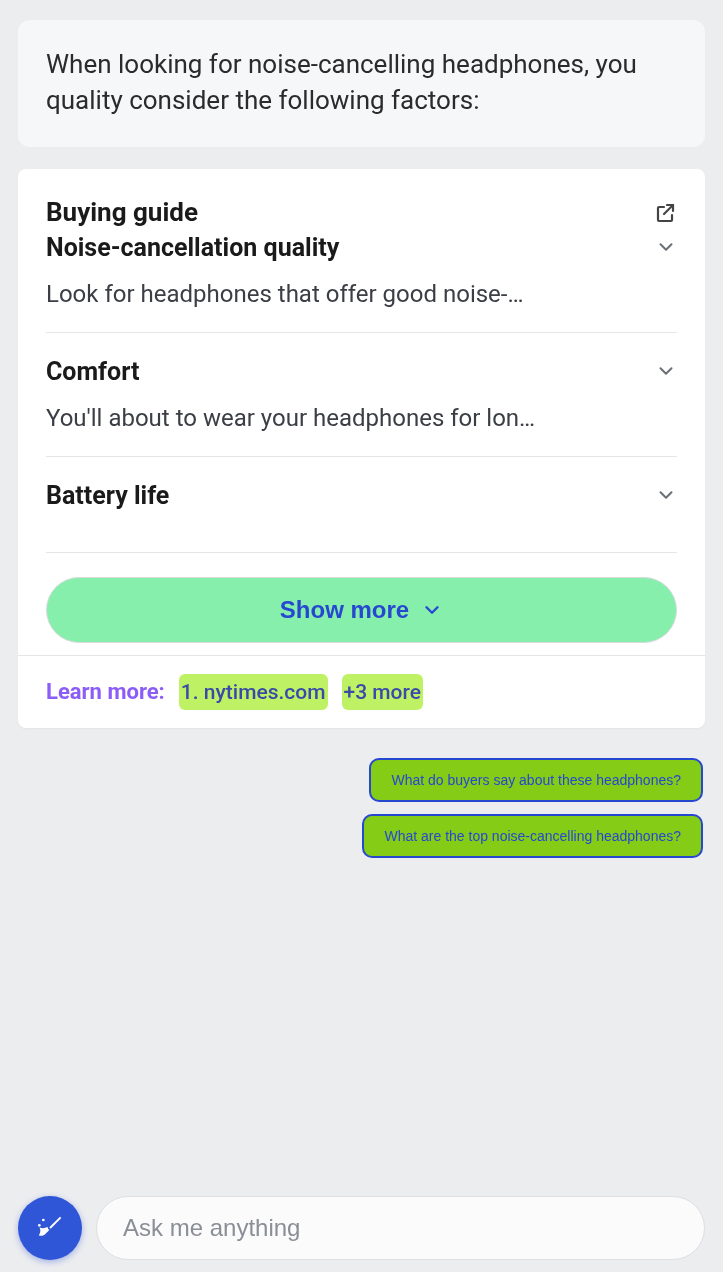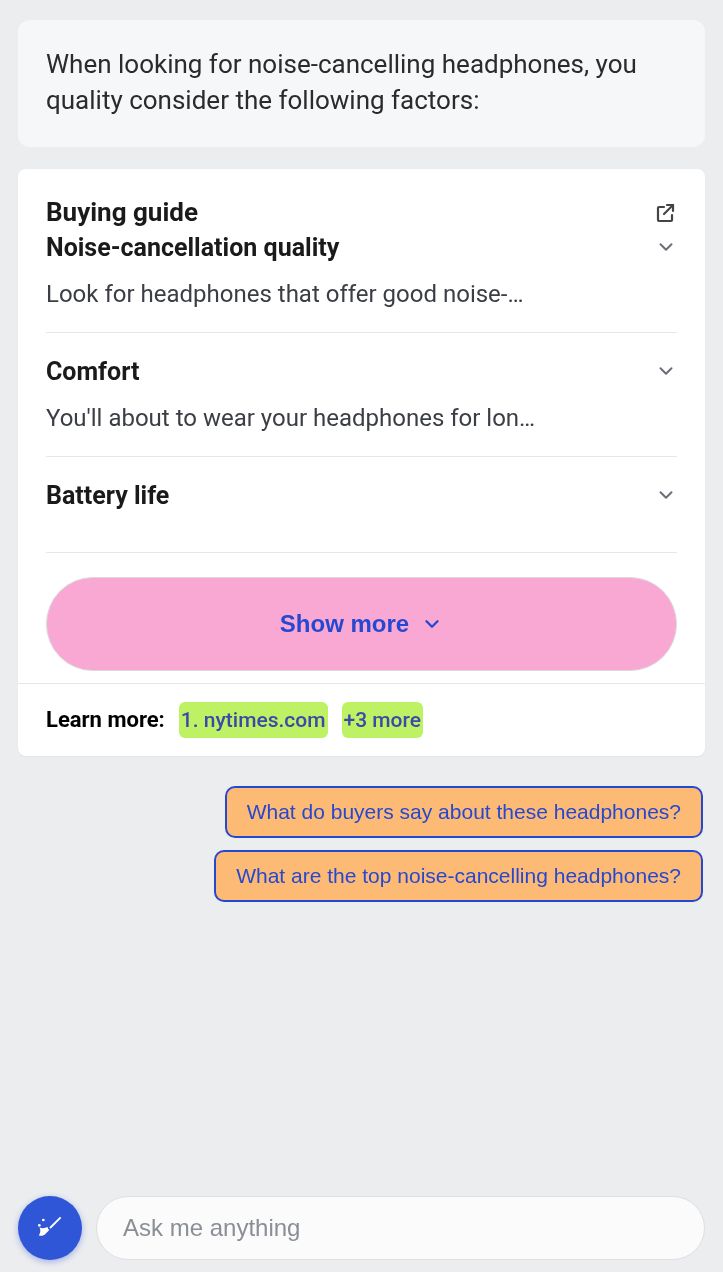--- a/index.html
+++ b/index.html
@@ -106,23 +106,23 @@
       font-size: 24px;
       color: #3b3e44;
       white-space: nowrap;
       overflow: hidden;
       text-overflow: ellipsis;
     }
 
     .show-more-btn {
       width: 100%;
       border: 1px solid #d9dade;
-      background: #f9a8d4;
+      background: #86efac;
       border-radius: 999px;
-      padding: 32px 0;
+      padding: 18px 0;
       font-size: 24px;
       font-weight: 600;
       color: #2648d1;
       display: flex;
       align-items: center;
       justify-content: center;
       gap: 12px;
       cursor: pointer;
       margin-bottom: 12px;
     }
@@ -139,21 +139,21 @@
       padding: 18px 28px 0 28px;
       display: flex;
       align-items: center;
       gap: 14px;
       flex-wrap: wrap;
     }
 
     .learn-more-label {
       font-size: 22px;
       font-weight: 700;
-      color: #000000;
+      color: #8b5cf6;
     }
 
     .chip {
       background: #bef264;
       color: #3a4aa8;
       font-size: 21px;
       font-weight: 500;
       padding: 6px 2px;
       border-radius: 6px;
       cursor: pointer;
@@ -163,23 +163,23 @@
       margin-top: 30px;
       display: flex;
       flex-direction: column;
       align-items: flex-end;
       gap: 12px;
       padding-right: 2px;
     }
 
     .suggestion-pill {
       border: 2px solid #2648d1;
-      background: #fdba74;
+      background: #84cc16;
       color: #2648d1;
-      font-size: 21px;
+      font-size: 14px;
       font-weight: 500;
       padding: 12px 20px;
       border-radius: 10px;
       cursor: pointer;
       white-space: nowrap;
     }
 
     .input-bar {
       position: absolute;
       bottom: 12px;

